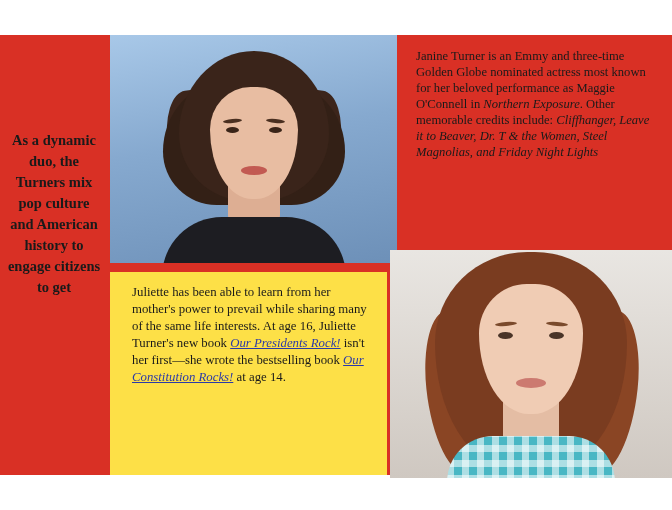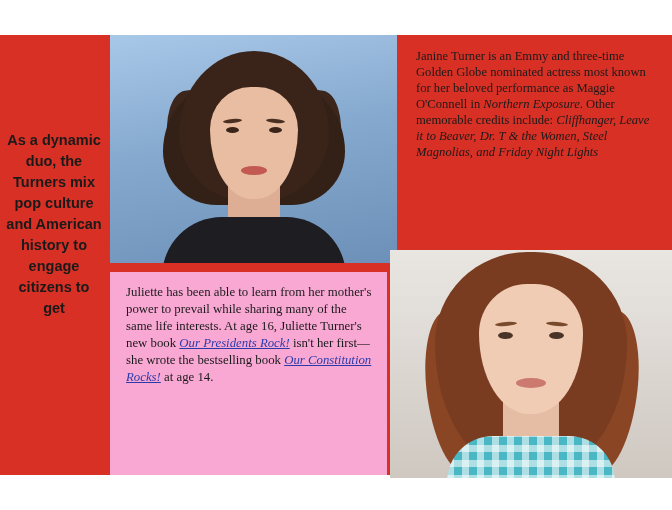--- a/index.html
+++ b/index.html
@@ -40,21 +40,21 @@
     justify-content: center;
     box-sizing: border-box;
     padding: 95px 6px 0 6px;
   }
   .left-col .blurb {
     color: #1a1a1a;
     font-size: 14.5px;
     line-height: 1.45;
     font-weight: bold;
     text-align: center;
-    font-family: Liberation Sans, sans-serif;
+    font-family: Liberation Serif, serif;
   }
   
   .photo-janine {
     position: absolute;
     left: 110px;
     top: 35px;
     width: 287px;
     height: 228px;
     background: linear-gradient(170deg, #a8c8e8 0%, #86a9cf 45%, #6d90b8 100%);
     overflow: hidden;
@@ -172,22 +172,22 @@
   }
   .ital { font-style: italic; }
   
   .juliette-box {
     position: absolute;
     left: 110px;
     top: 272px;
     width: 277px;
     height: 203px;
     box-sizing: border-box;
-    padding: 12px 12px 8px 16px;
-    background: #f9a8d4;
+    padding: 12px 12px 8px 22px;
+    background: #fde047;
     color: #1a1a1a;
   }
   .juliette-box p {
     margin: 0;
     font-size: 12.8px;
     line-height: 1.33;
     font-family: "Liberation Serif", serif;
   }
   .booklink {
     color: #2b3aa8;

